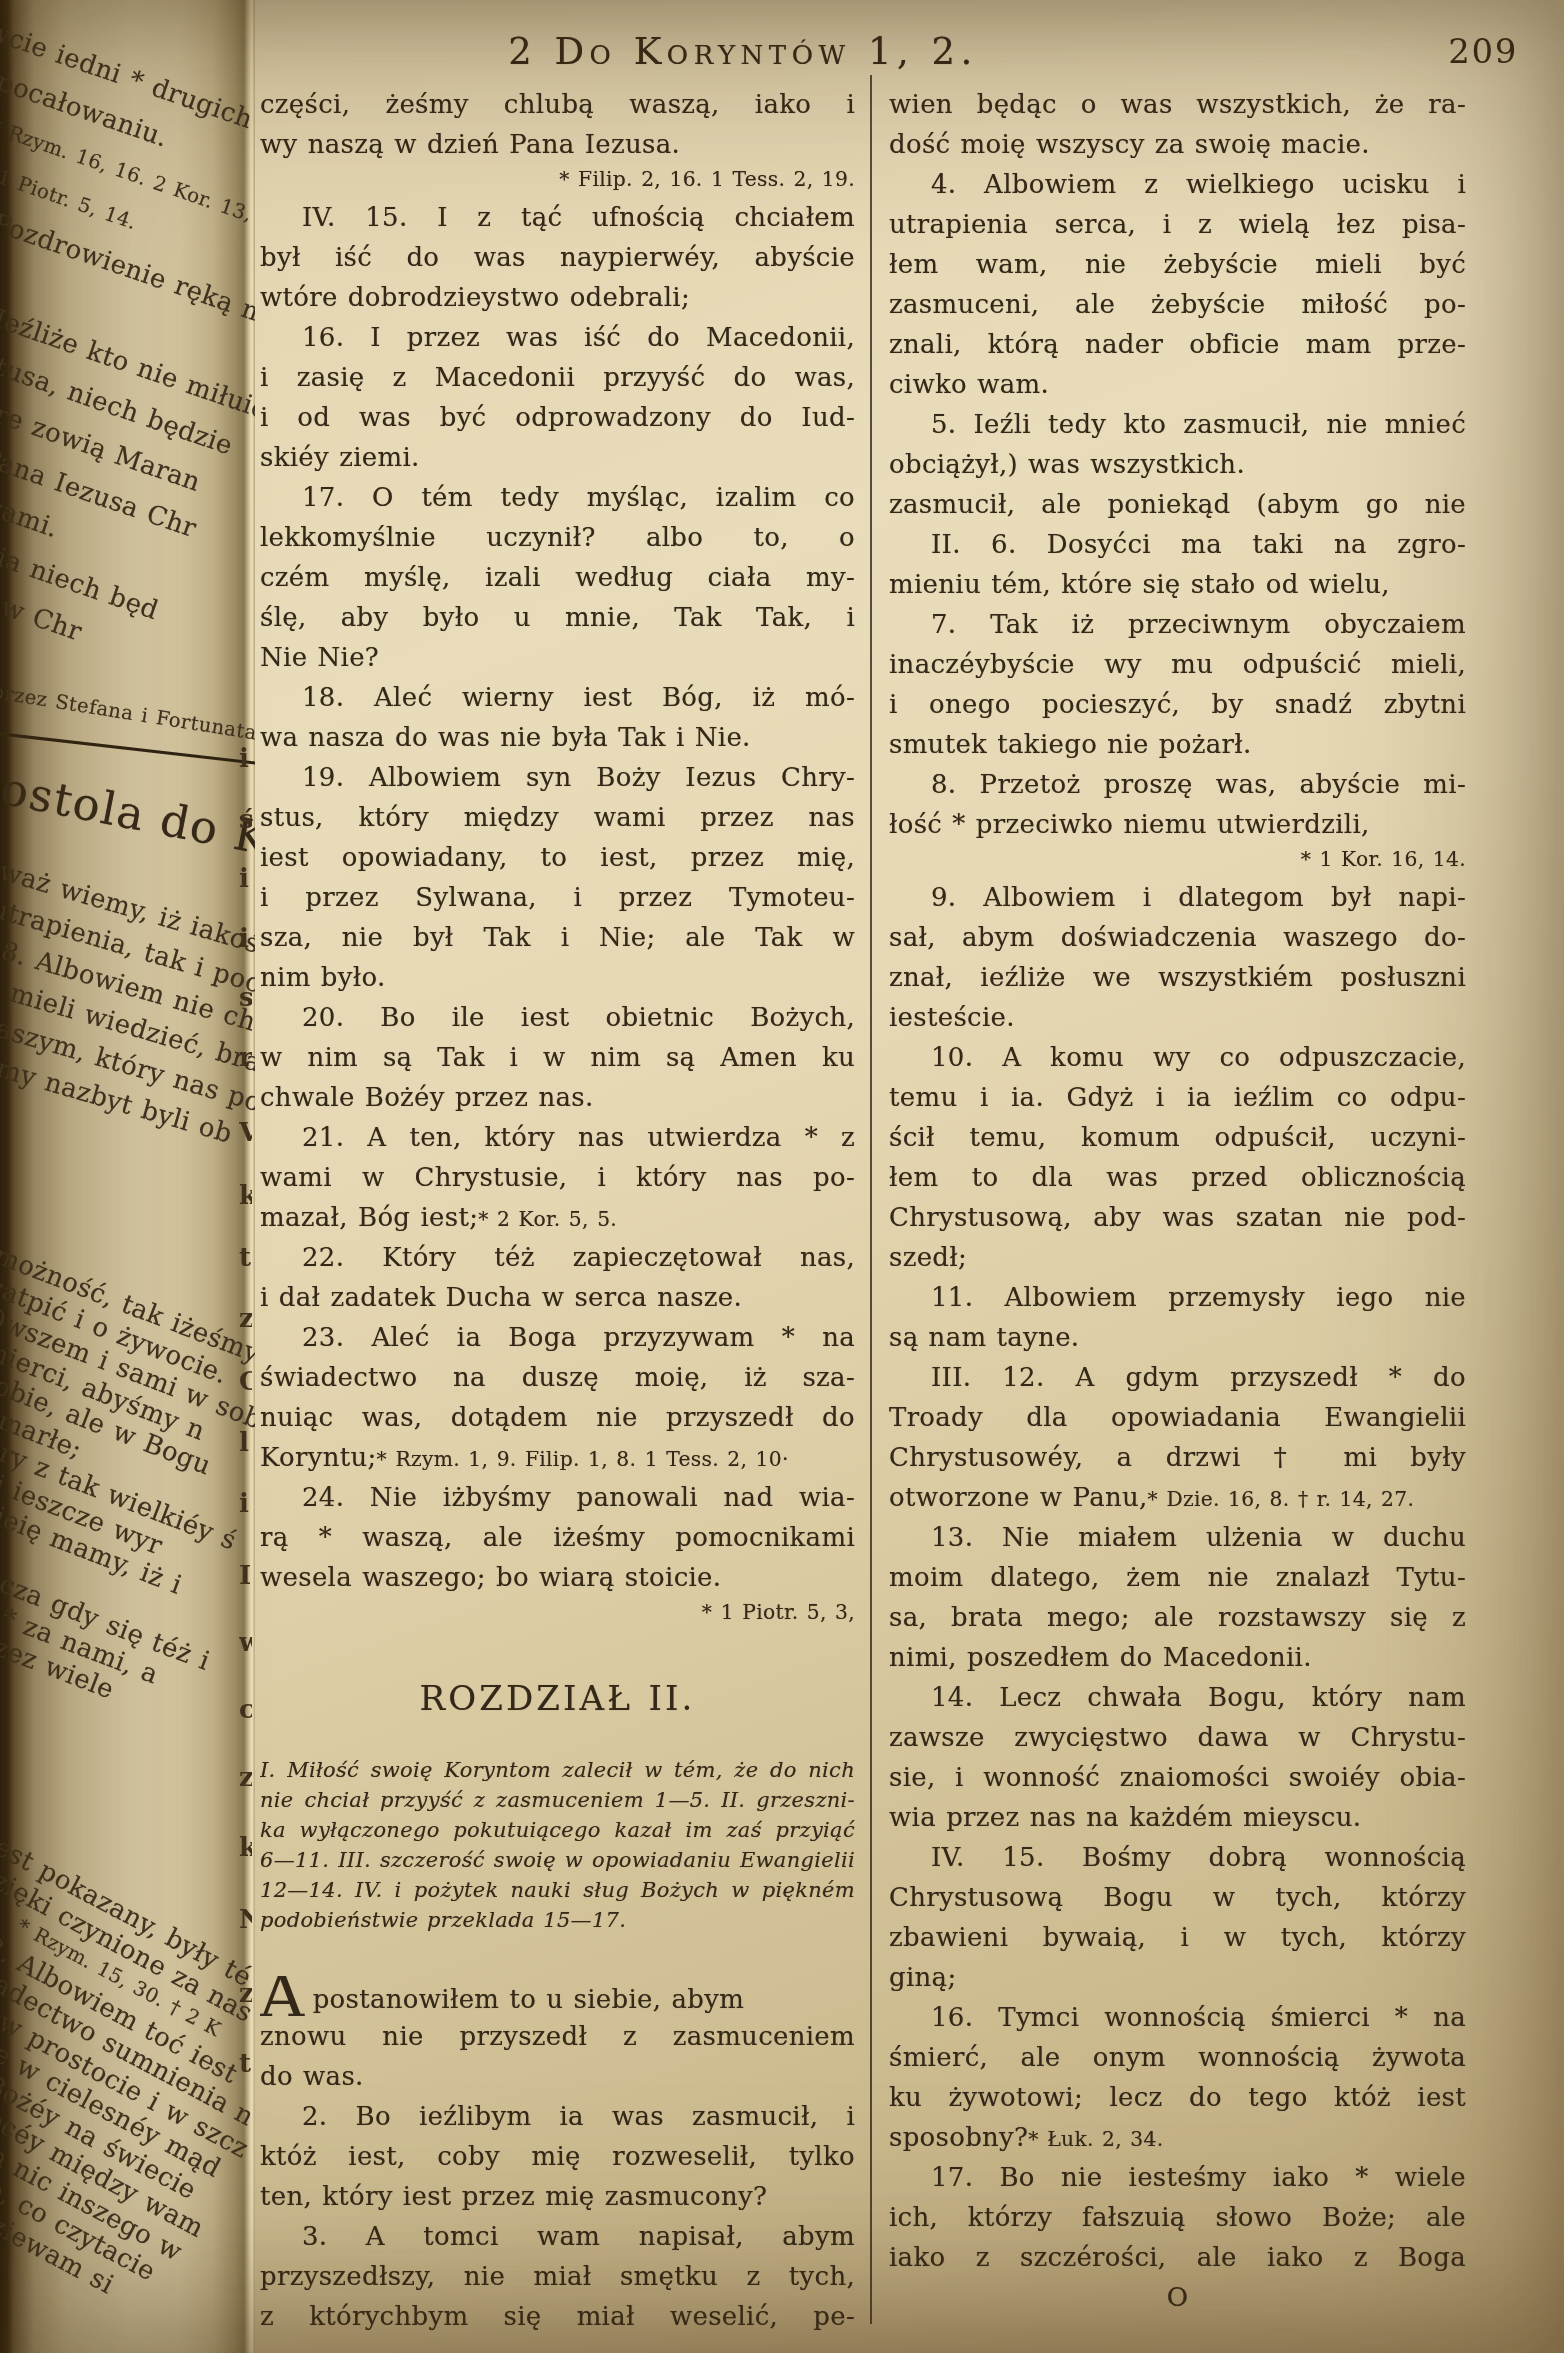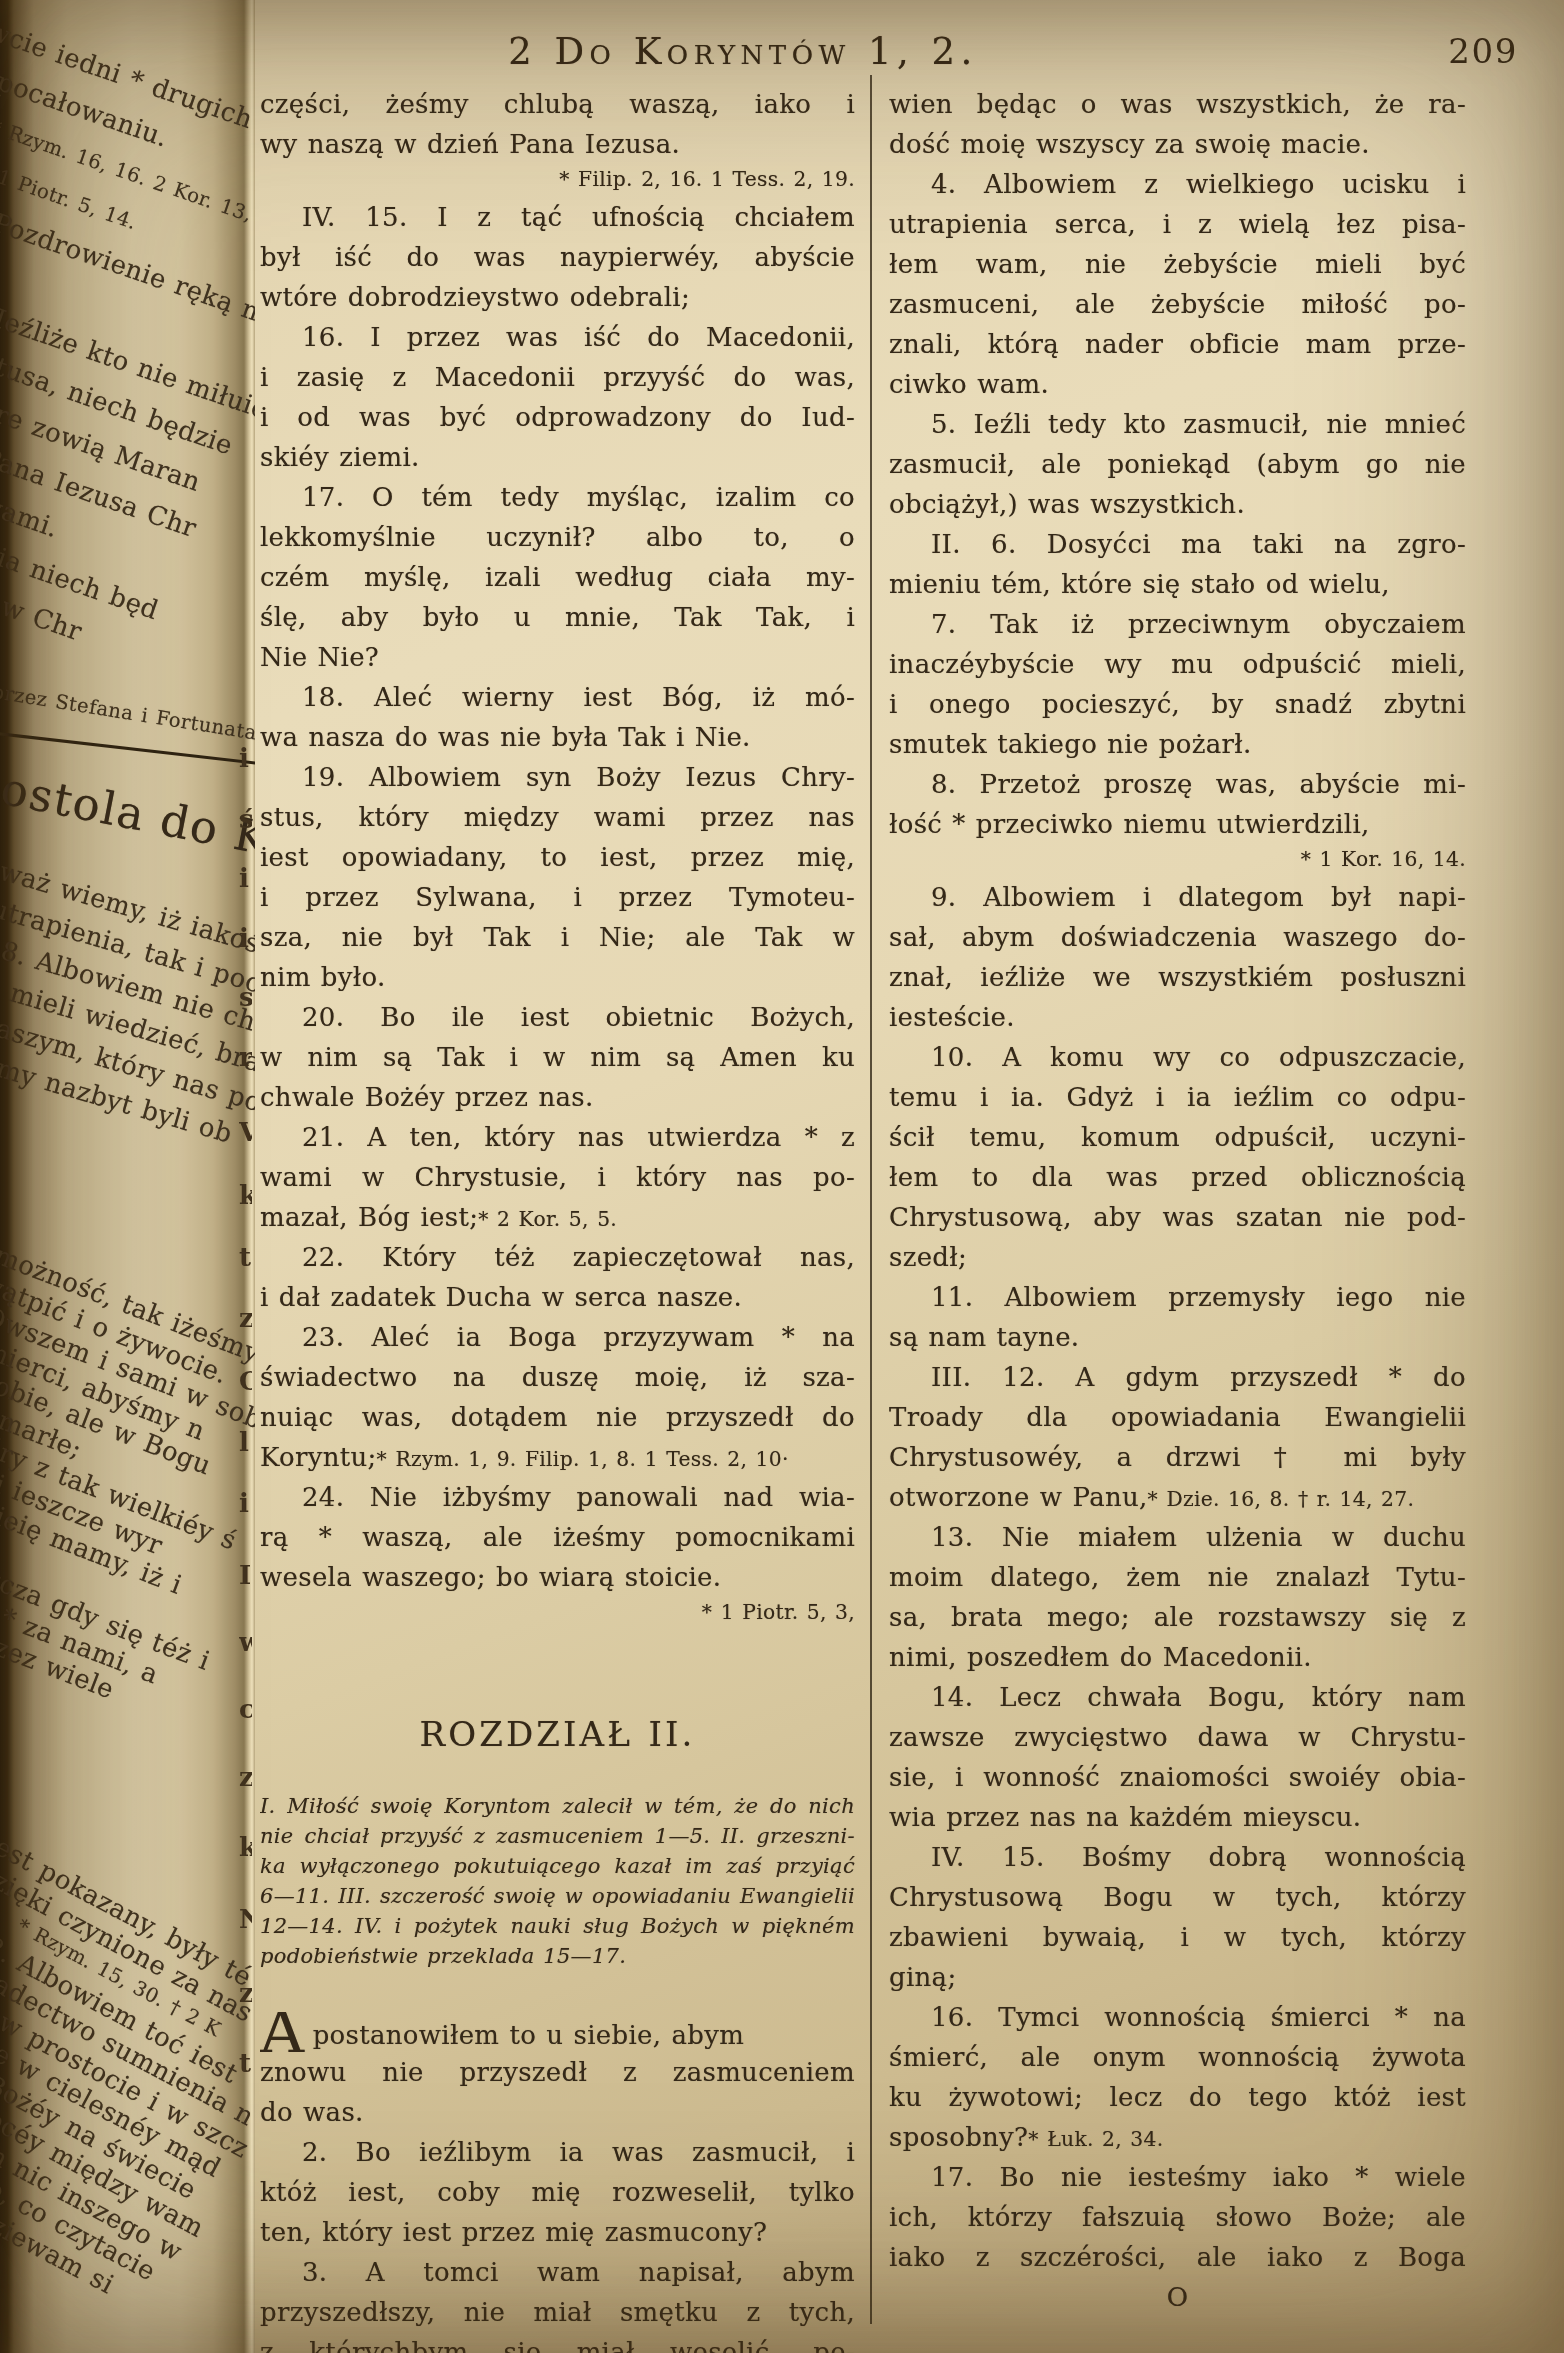--- a/index.html
+++ b/index.html
@@ -28,21 +28,21 @@
   .col{position:absolute;top:84px;}
   .col-left{left:260px;width:595px;}
   .col-right{left:889px;width:577px;}
   .line{font-size:26px;line-height:40px;height:40px;overflow:hidden;
     text-align:justify;text-align-last:justify;word-spacing:1.6px;letter-spacing:0.3px;
     text-shadow:0 0 0.8px rgba(52,40,24,.45);}
   .line.ind{text-indent:42px;}
   .line.l{text-align:left;text-align-last:left;}
   .line.r{text-align:right;text-align-last:right;font-size:20.3px;height:33px;line-height:31px;}
   .line.c{text-align:center;text-align-last:center;}
-  .line.h{text-align:center;text-align-last:center;font-size:34px;letter-spacing:3.1px;height:50px;line-height:49px;margin-top:36px;}
+  .line.h{text-align:center;text-align-last:center;font-size:34px;letter-spacing:3.1px;height:50px;line-height:49px;}
   .line.s{font-size:21px;line-height:30px;height:30px;font-style:italic;}
   .line.sl{text-align-last:left;}
   .line.sp{display:flex;align-items:baseline;text-align:left;text-align-last:left;}
   .line.sp .ref{font-size:20.3px;white-space:nowrap;}
   .gap{width:100%;}
   .dropcap{font-size:61px;line-height:40px;vertical-align:-9.4px;letter-spacing:2.3px;margin-right:6.3px;}
 </style>
 </head>
 <body>
 
@@ -202,22 +202,22 @@
   <div class="col col-right" id="col-right">
       <div class="line">wien będąc o was wszystkich, że ra-</div>
       <div class="line l">dość moię wszyscy za swoię macie.</div>
       <div class="line ind">4. Albowiem z wielkiego ucisku i</div>
       <div class="line">utrapienia serca, i z wielą łez pisa-</div>
       <div class="line">łem wam, nie żebyście mieli być</div>
       <div class="line">zasmuceni, ale żebyście miłość po-</div>
       <div class="line">znali, którą nader obficie mam prze-</div>
       <div class="line l">ciwko wam.</div>
       <div class="line ind">5. Ieźli tedy kto zasmucił, nie mnieć</div>
+      <div class="line l">obciążył,) was wszystkich.</div>
       <div class="line">zasmucił, ale poniekąd (abym go nie</div>
-      <div class="line l">obciążył,) was wszystkich.</div>
       <div class="line ind">II. 6. Dosyćci ma taki na zgro-</div>
       <div class="line l">mieniu tém, które się stało od wielu,</div>
       <div class="line ind">7. Tak iż przeciwnym obyczaiem</div>
       <div class="line">inaczéybyście wy mu odpuścić mieli,</div>
       <div class="line">i onego pocieszyć, by snadź zbytni</div>
       <div class="line l">smutek takiego nie pożarł.</div>
       <div class="line ind">8. Przetoż proszę was, abyście mi-</div>
       <div class="line l">łość * przeciwko niemu utwierdzili,</div>
       <div class="line r">* 1 Kor. 16, 14.</div>
       <div class="line ind">9. Albowiem i dlategom był napi-</div>

